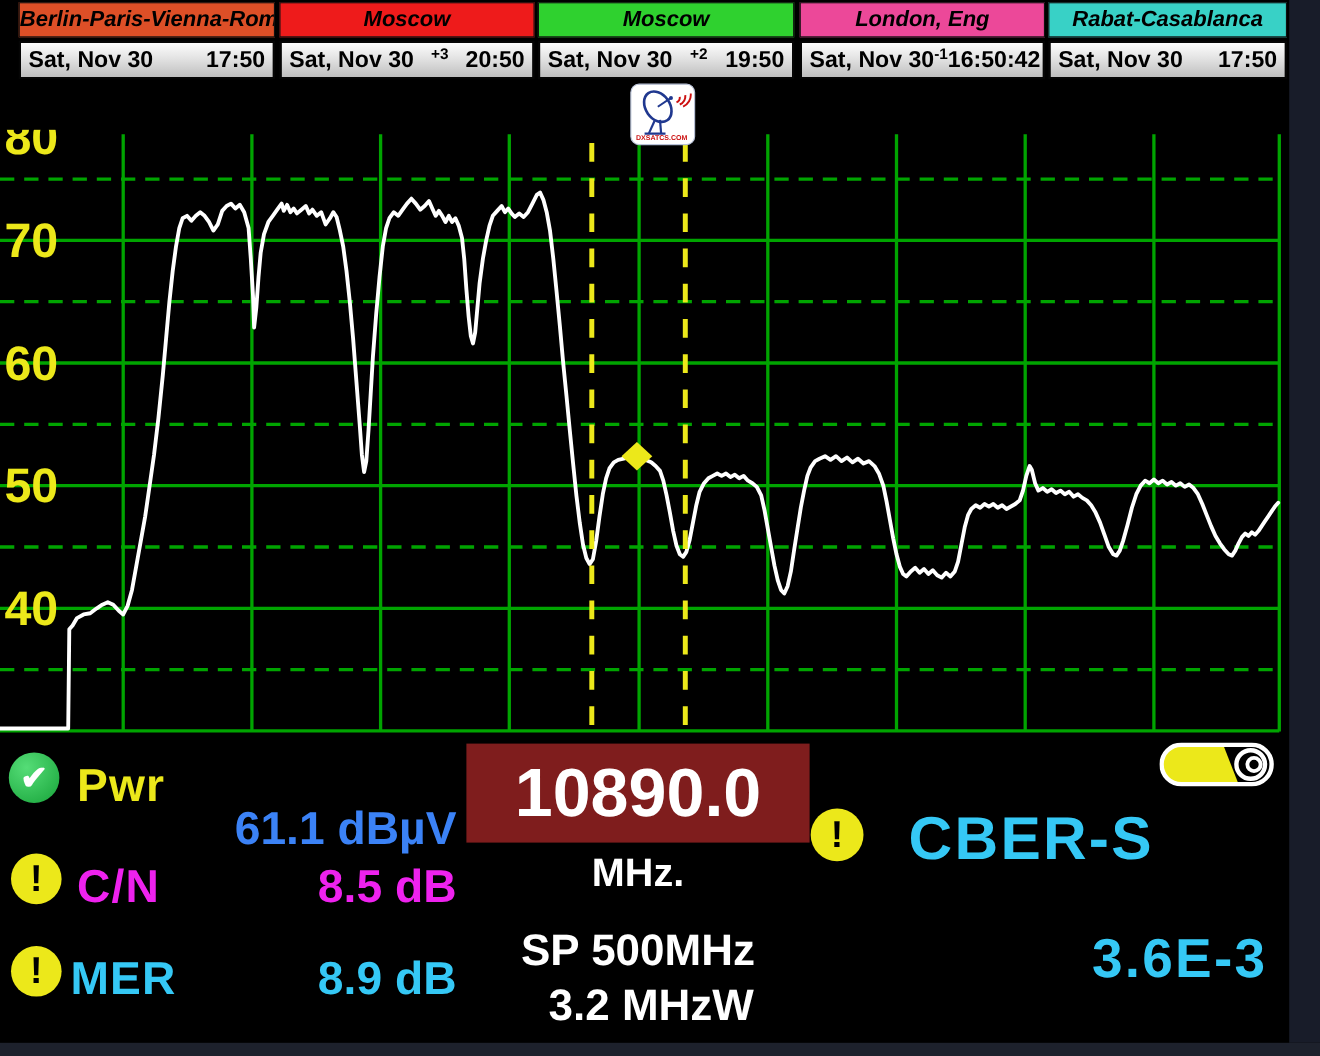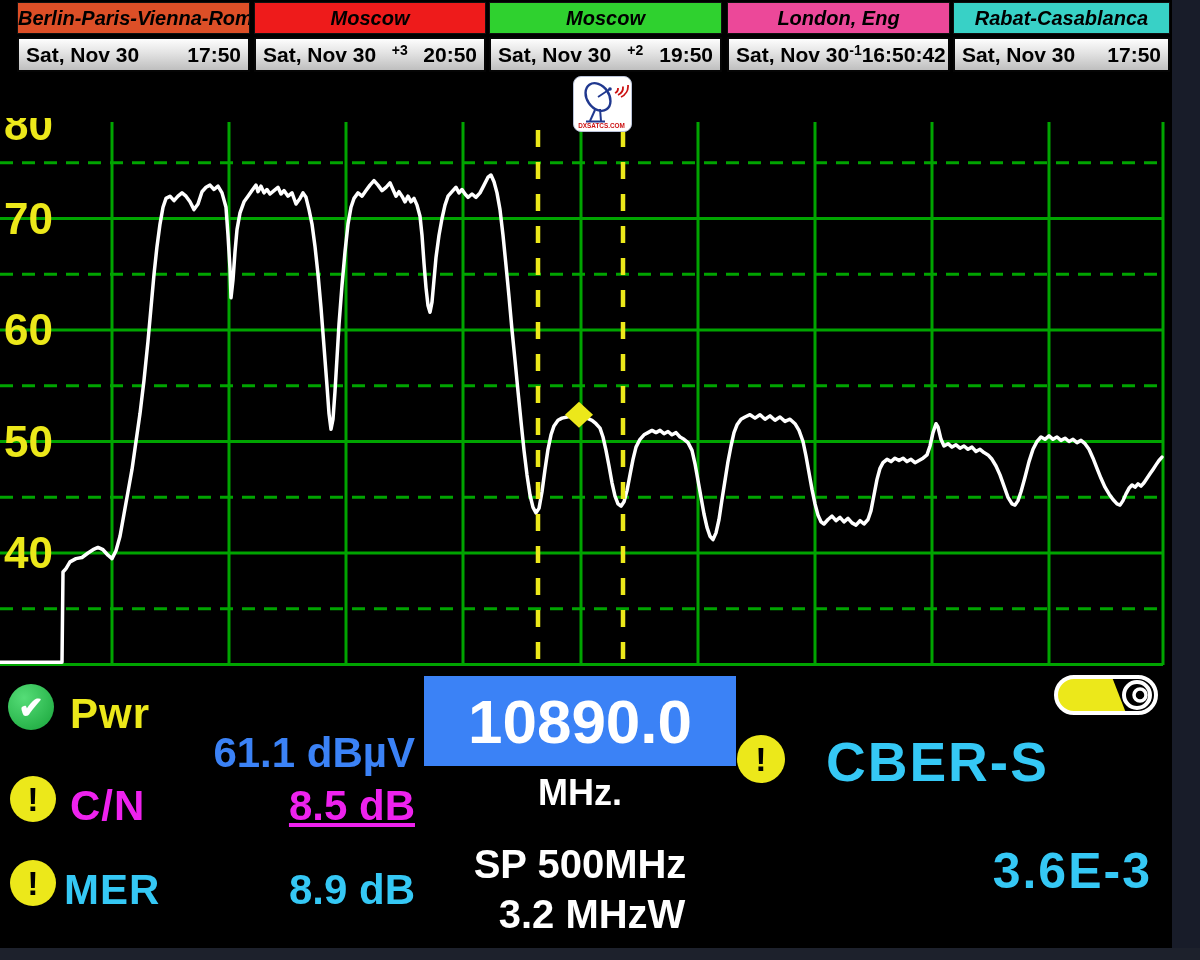--- a/index.html
+++ b/index.html
@@ -127,27 +127,27 @@
     <text x="27.5" y="50.5" text-anchor="middle" font-size="6.4" font-weight="bold" fill="#cc1111" font-family="Liberation Sans, sans-serif">DXSATCS.COM</text>
   </svg>
 </div>
 
 <div class="icon-circle icon-check" style="left:8px;top:684px;">✔</div>
 <div class="lab" style="left: 70px; top: 690px; color: rgb(236, 232, 26);">Pwr</div>
 <div class="val" style="left: 150px; top: 729px; width: 265px; color: #3b82f6;">61.1 dBµV</div>
 
 <div class="icon-circle icon-warn" style="left:10px;top:776px;">!</div>
 <div class="lab" style="left: 70px; top: 782px; color: rgb(238, 34, 238);">C/N</div>
-<div class="val" style="left: 150px; top: 782px; width: 265px; color: rgb(238, 34, 238); text-decoration: underline;">8.5 dB</div>
+<div class="val" style="left: 150px; top: 782px; width: 265px; color: rgb(238, 34, 238);">8.5 dB</div>
 
 <div class="icon-circle icon-warn" style="left:10px;top:860px;">!</div>
 <div class="lab" style="left: 64px; top: 866px; color: rgb(53, 200, 245);">MER</div>
 <div class="val" style="left: 150px; top: 866px; width: 265px; color: rgb(53, 200, 245);">8.9 dB</div>
 
-<div class="freq-box" style="background: #3b82f6; align-items: center;">
+<div class="freq-box" style="background: #7f1d1d; align-items: center;">
   <span>10890.0</span>
 </div>
 <div class="center-txt" style="left:424px;top:772px;width:312px;font-size:36px;">MHz.</div>
 <div class="center-txt" style="left:404px;top:842px;width:352px;font-size:40px;">SP 500MHz</div>
 <div class="center-txt" style="left:416px;top:892px;width:352px;font-size:40px;">3.2 MHzW</div>
 
 <svg class="abs" style="left:1054px;top:675px;" width="106" height="40" viewBox="0 0 106 40">
   <defs>
       <clipPath id="batclip">
         <rect x="2" y="2" width="100" height="36" rx="18"></rect>

